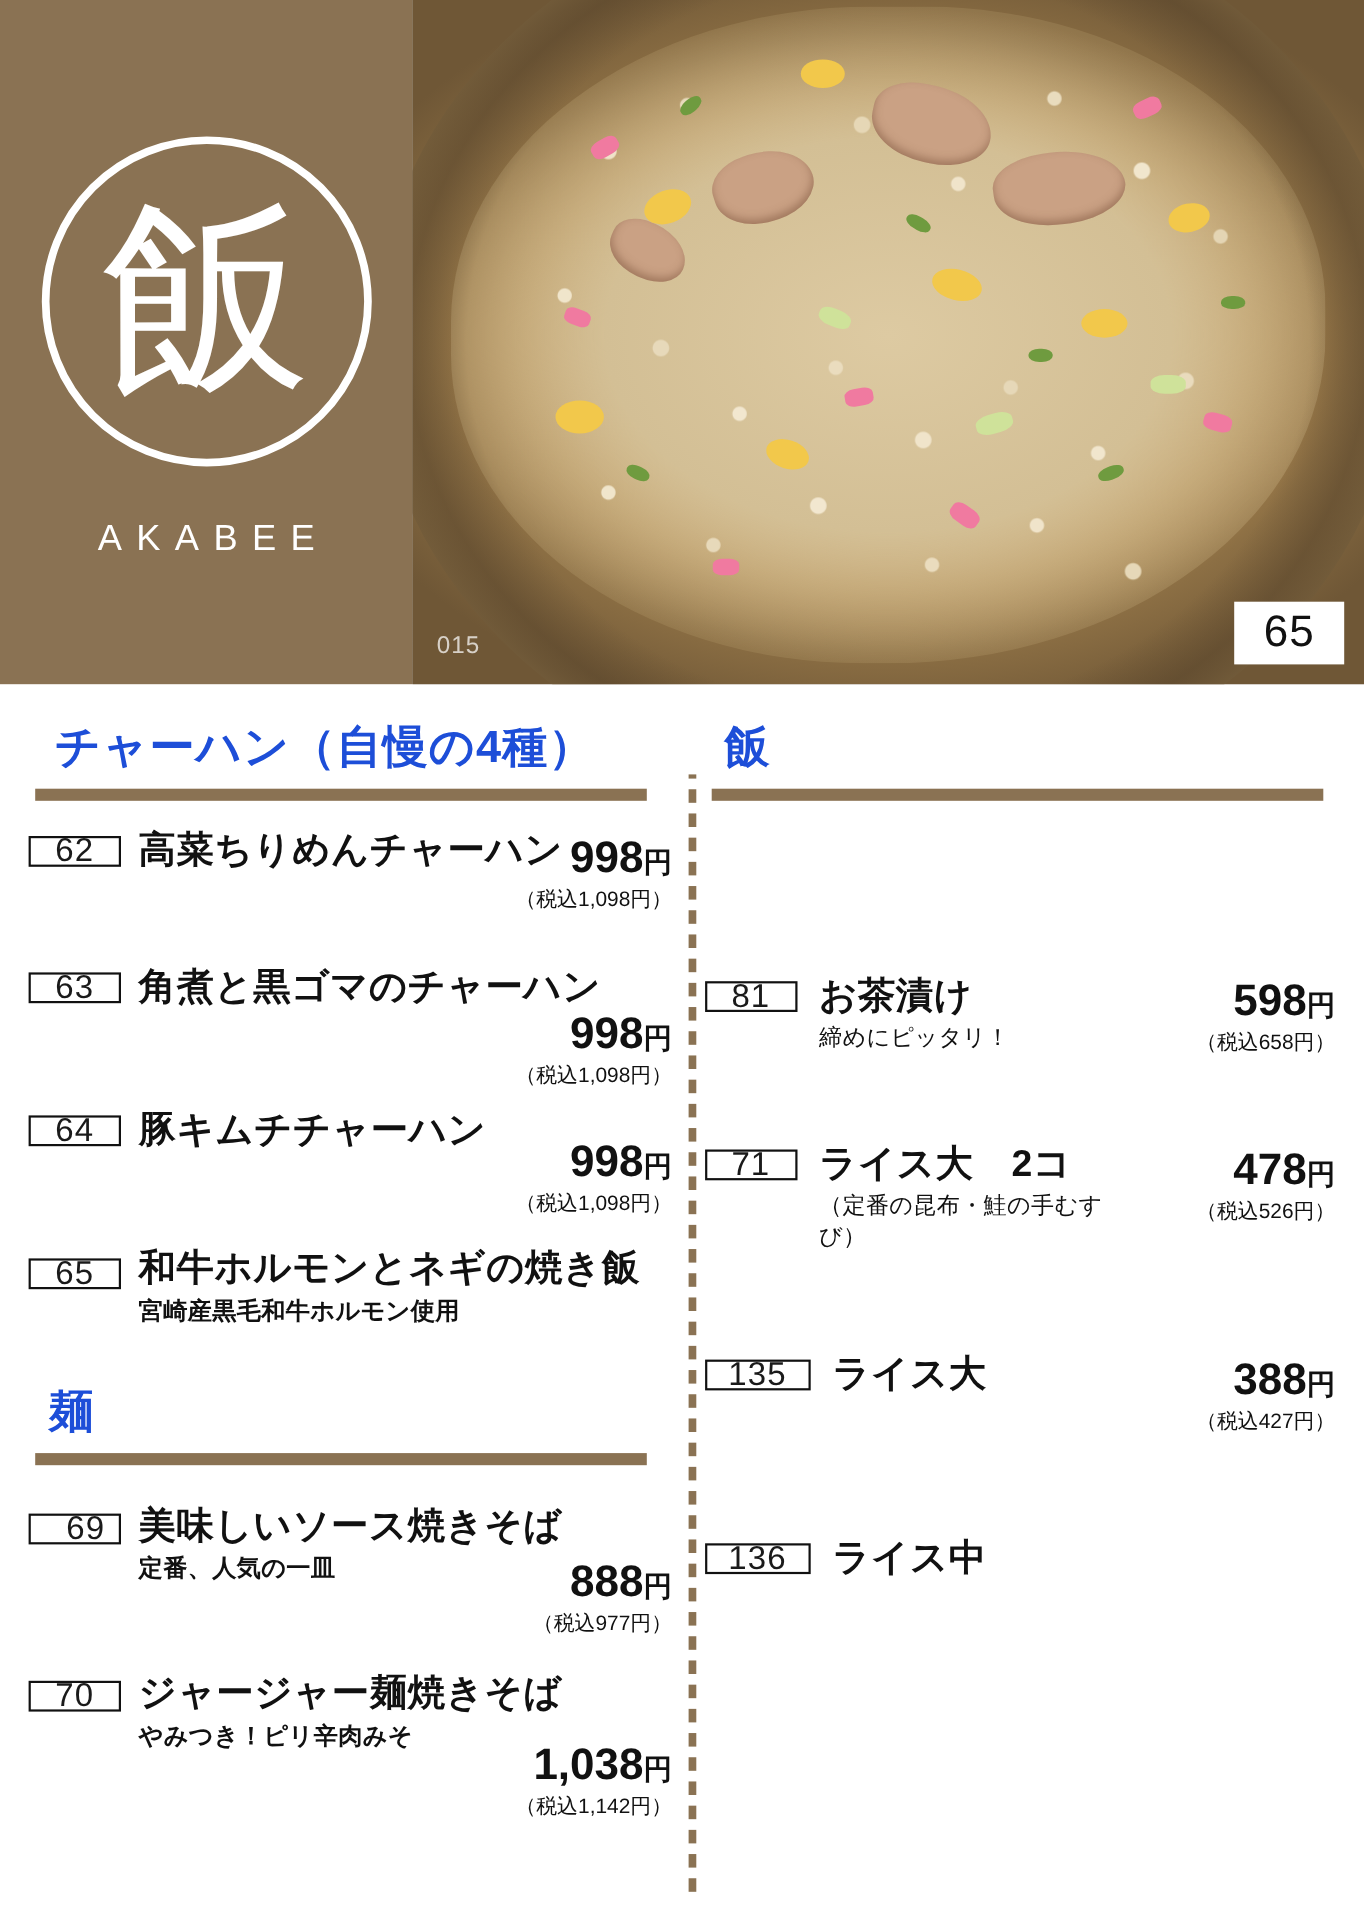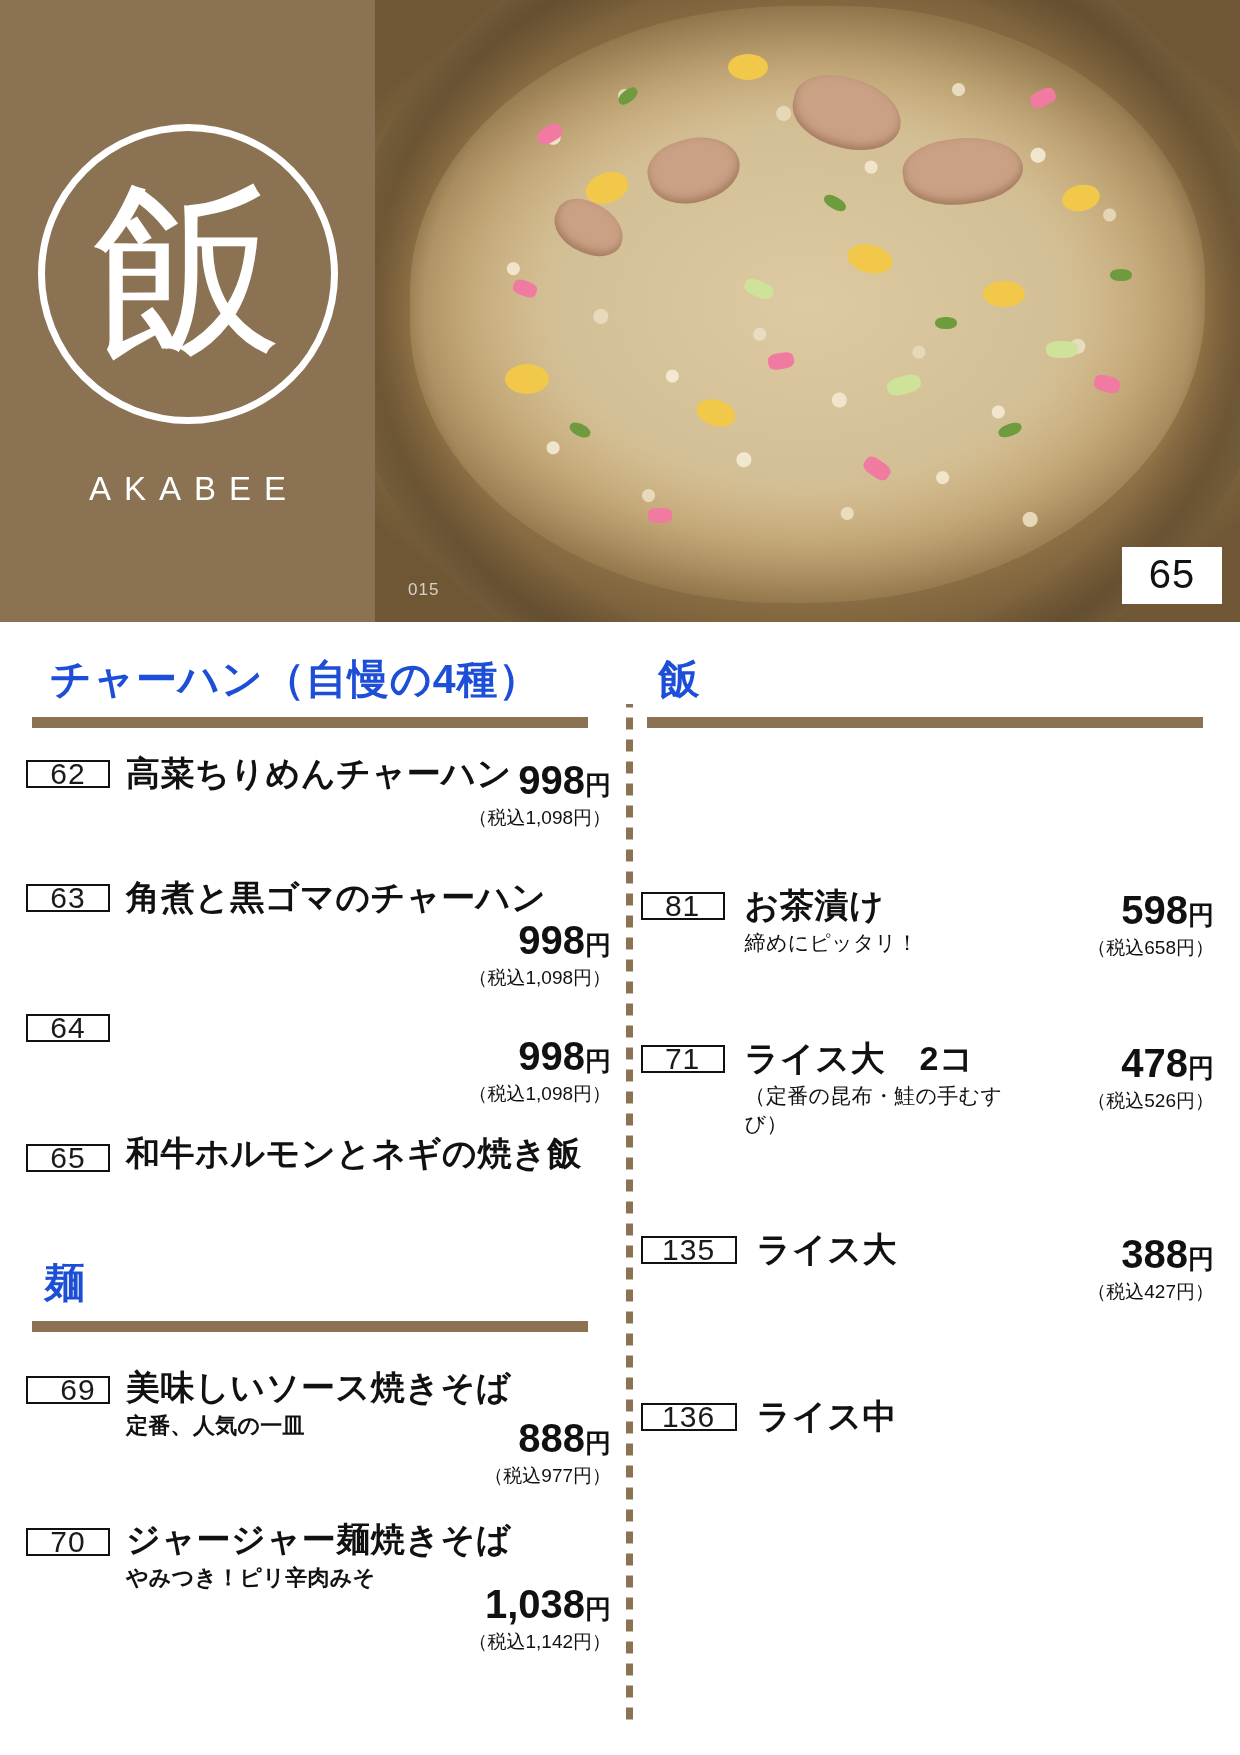--- a/index.html
+++ b/index.html
@@ -129,23 +129,23 @@
     background: #ffffff;
     color: #111;
     font-size: 40px;
     line-height: 1.05;
     text-align: center;
     font-weight: 400;
     letter-spacing: 1px;
   }
   .hero-code {
     position: absolute;
-    left: 33px; bottom: 22px;
+    left: 22px; bottom: 22px;
     color: rgba(255,255,255,.72);
-    font-size: 17px;
+    font-size: 22px;
     letter-spacing: 1px;
   }
 
   
   .body {
     position: absolute;
     left: 0; top: 622px;
     width: 1240px;
     height: 1133px;
     padding: 30px 26px 0 26px;
@@ -324,32 +324,36 @@
         </div>
         <div class="price-inline" style="top:40px; bottom:auto; right:8px;">
           <div class="price"><span>998</span><span class="yen">円</span></div>
           <div class="tax">（税込1,098円）</div>
         </div>
       </div>
 
       <div class="item l-item" style="min-height:100px; margin-top:26px;">
         <div class="item-row">
           <div class="num">64</div>
+          <div class="item-body">
+            <div class="item-name">豚キムチチャーハン</div>
+          </div>
         </div>
         <div class="price-inline" style="top:26px; bottom:auto; right:8px;">
           <div class="price"><span>998</span><span class="yen">円</span></div>
           <div class="tax">（税込1,098円）</div>
         </div>
       </div>
 
       <div class="item l-item" style="min-height:118px; margin-top:26px;">
         <div class="item-row">
           <div class="num" style="margin-top:10px;">65</div>
           <div class="item-body">
             <div class="item-name">和牛ホルモンとネギの焼き飯</div>
+            <div class="item-desc">宮崎産黒毛和牛ホルモン使用</div>
           </div>
         </div>
       </div>
 
       <div class="sec-title indent-small" style="margin-top:4px;">麺</div>
       <div class="sec-rule rule-left"></div>
 
       <div class="item l-item" style="min-height:120px; margin-top:36px;">
         <div class="item-row">
           <div class="num" style="margin-top:8px;padding-left:20px;">69</div>

